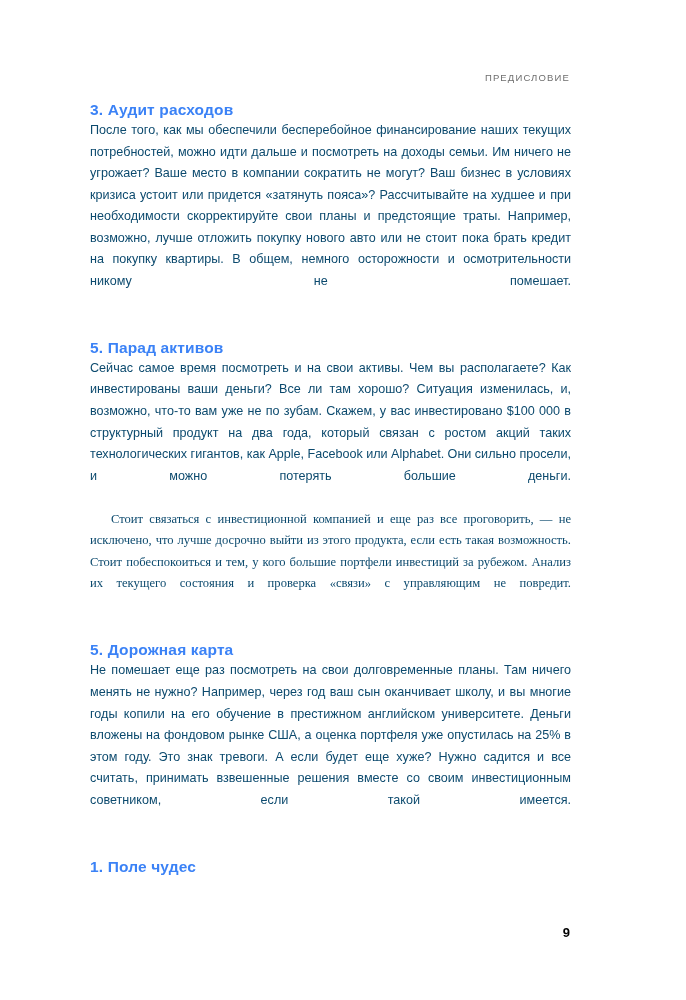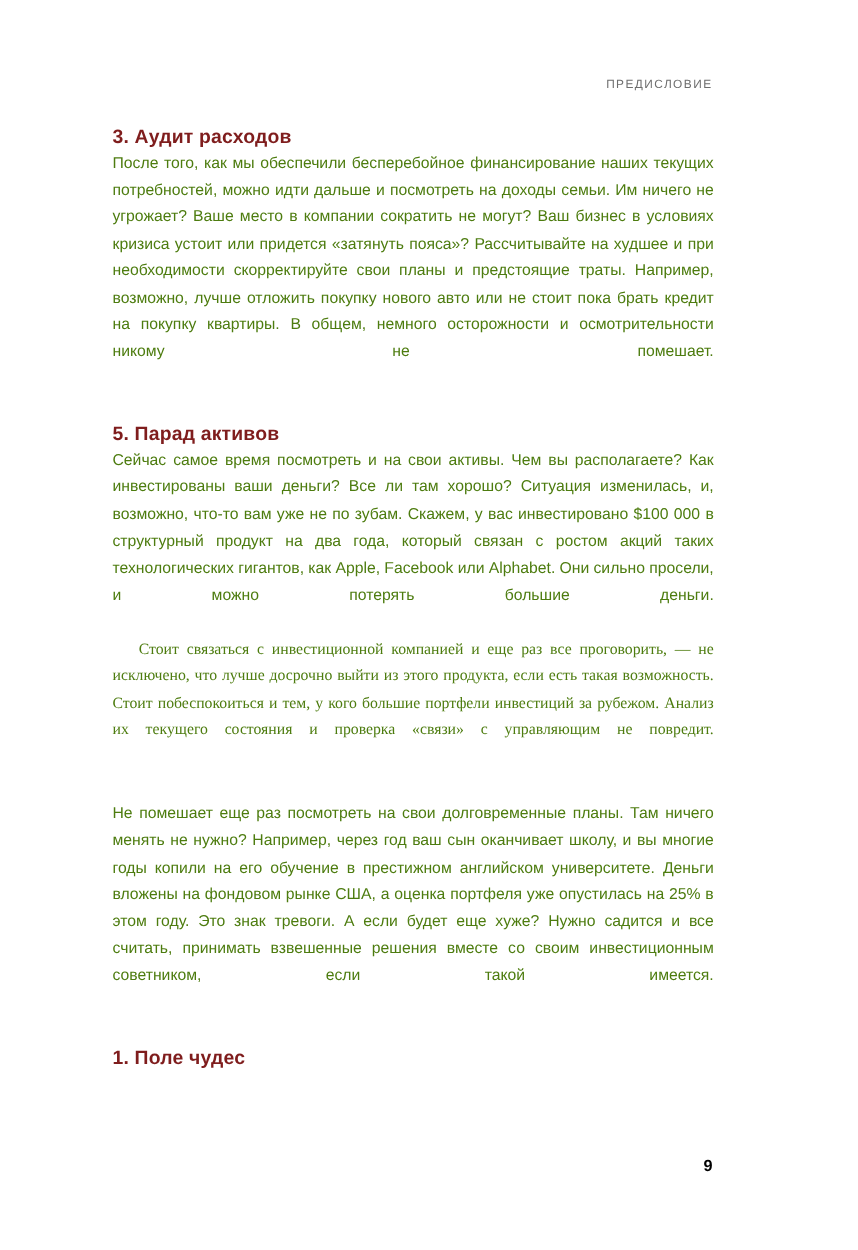--- a/index.html
+++ b/index.html
@@ -20,42 +20,42 @@
   .page {
     position: relative;
     width: 686px;
     height: 1000px;
     box-sizing: border-box;
   }
 
   
   .running-head {
     position: absolute;
-    top: 62px;
+    top: 72px;
     right: 116px;
     font-size: 9.5px;
     letter-spacing: 1.15px;
     color: #6e6e6e;
     font-weight: 400;
     white-space: nowrap;
     text-transform: uppercase;
   }
 
   
   .content {
     position: absolute;
     left: 90px;
     top: 100px;
     width: 481px;
   }
 
   h2.section-heading {
     font-size: 15.5px;
     font-weight: 700;
-    color: #7f1d1d;
+    color: #3b82f6;
     margin: 0;
     padding: 0;
     letter-spacing: 0.15px;
     line-height: 20px;
   }
 
   .section + .section {
     margin-top: 24px;
   }
 
@@ -63,21 +63,21 @@
     margin-top: 9px;
   }
 
   p.body-text {
     font-size: 12.6px;
     line-height: 21.55px;
     margin: 0;
     padding: 0;
     text-align: justify;
     text-justify: inter-word;
-    color: #4d7c0f;
+    color: #0c4a6e;
     hyphens: manual;
     word-spacing: -0.2px;
   }
 
   p.body-text + p.body-text {
     margin-top: 0;
   }
 
   p.indented {
     text-indent: 21px;
@@ -116,20 +116,21 @@
       <p class="body-text">После того, как мы обеспечили бесперебойное финансирование наших текущих потребностей, можно идти дальше и посмотреть на доходы семьи. Им ничего не угрожает? Ваше место в компании сократить не могут? Ваш бизнес в условиях кризиса устоит или придется «затянуть пояса»? Рассчитывайте на худшее и при необходимости скорректируйте свои планы и предстоящие траты. Например, возможно, лучше отложить покупку нового авто или не стоит пока брать кредит на покупку квартиры. В общем, немного осторожности и осмотрительности никому не помешает.</p>
     </div>
 
     <div class="section">
       <h2 class="section-heading">5. Парад активов</h2>
       <p class="body-text">Сейчас самое время посмотреть и на свои активы. Чем вы располагаете? Как инвестированы ваши деньги? Все ли там хорошо? Ситуация изменилась, и, возможно, что-то вам уже не по зубам. Скажем, у вас инвестировано $100 000 в структурный продукт на два года, который связан с ростом акций таких технологических гигантов, как Apple, Facebook или Alphabet. Они сильно просели, и можно потерять большие деньги.</p>
       <p class="body-text indented">Стоит связаться с инвестиционной компанией и еще раз все проговорить, — не исключено, что лучше досрочно выйти из этого продукта, если есть такая возможность. Стоит побеспокоиться и тем, у кого большие портфели инвестиций за рубежом. Анализ их текущего состояния и проверка «связи» с управляющим не повредит.</p>
     </div>
 
     <div class="section">
+      <h2 class="section-heading">5. Дорожная карта</h2>
       <p class="body-text">Не помешает еще раз посмотреть на свои долговременные планы. Там ничего менять не нужно? Например, через год ваш сын оканчивает школу, и вы многие годы копили на его обучение в престижном английском университете. Деньги вложены на фондовом рынке США, а оценка портфеля уже опустилась на 25% в этом году. Это знак тревоги. А если будет еще хуже? Нужно садится и все считать, принимать взвешенные решения вместе со своим инвестиционным советником, если такой имеется.</p>
     </div>
 
     <div class="section">
       <h2 class="section-heading">1. Поле чудес</h2>
     </div>
 
   </div>
 
   <div class="folio">9</div>

